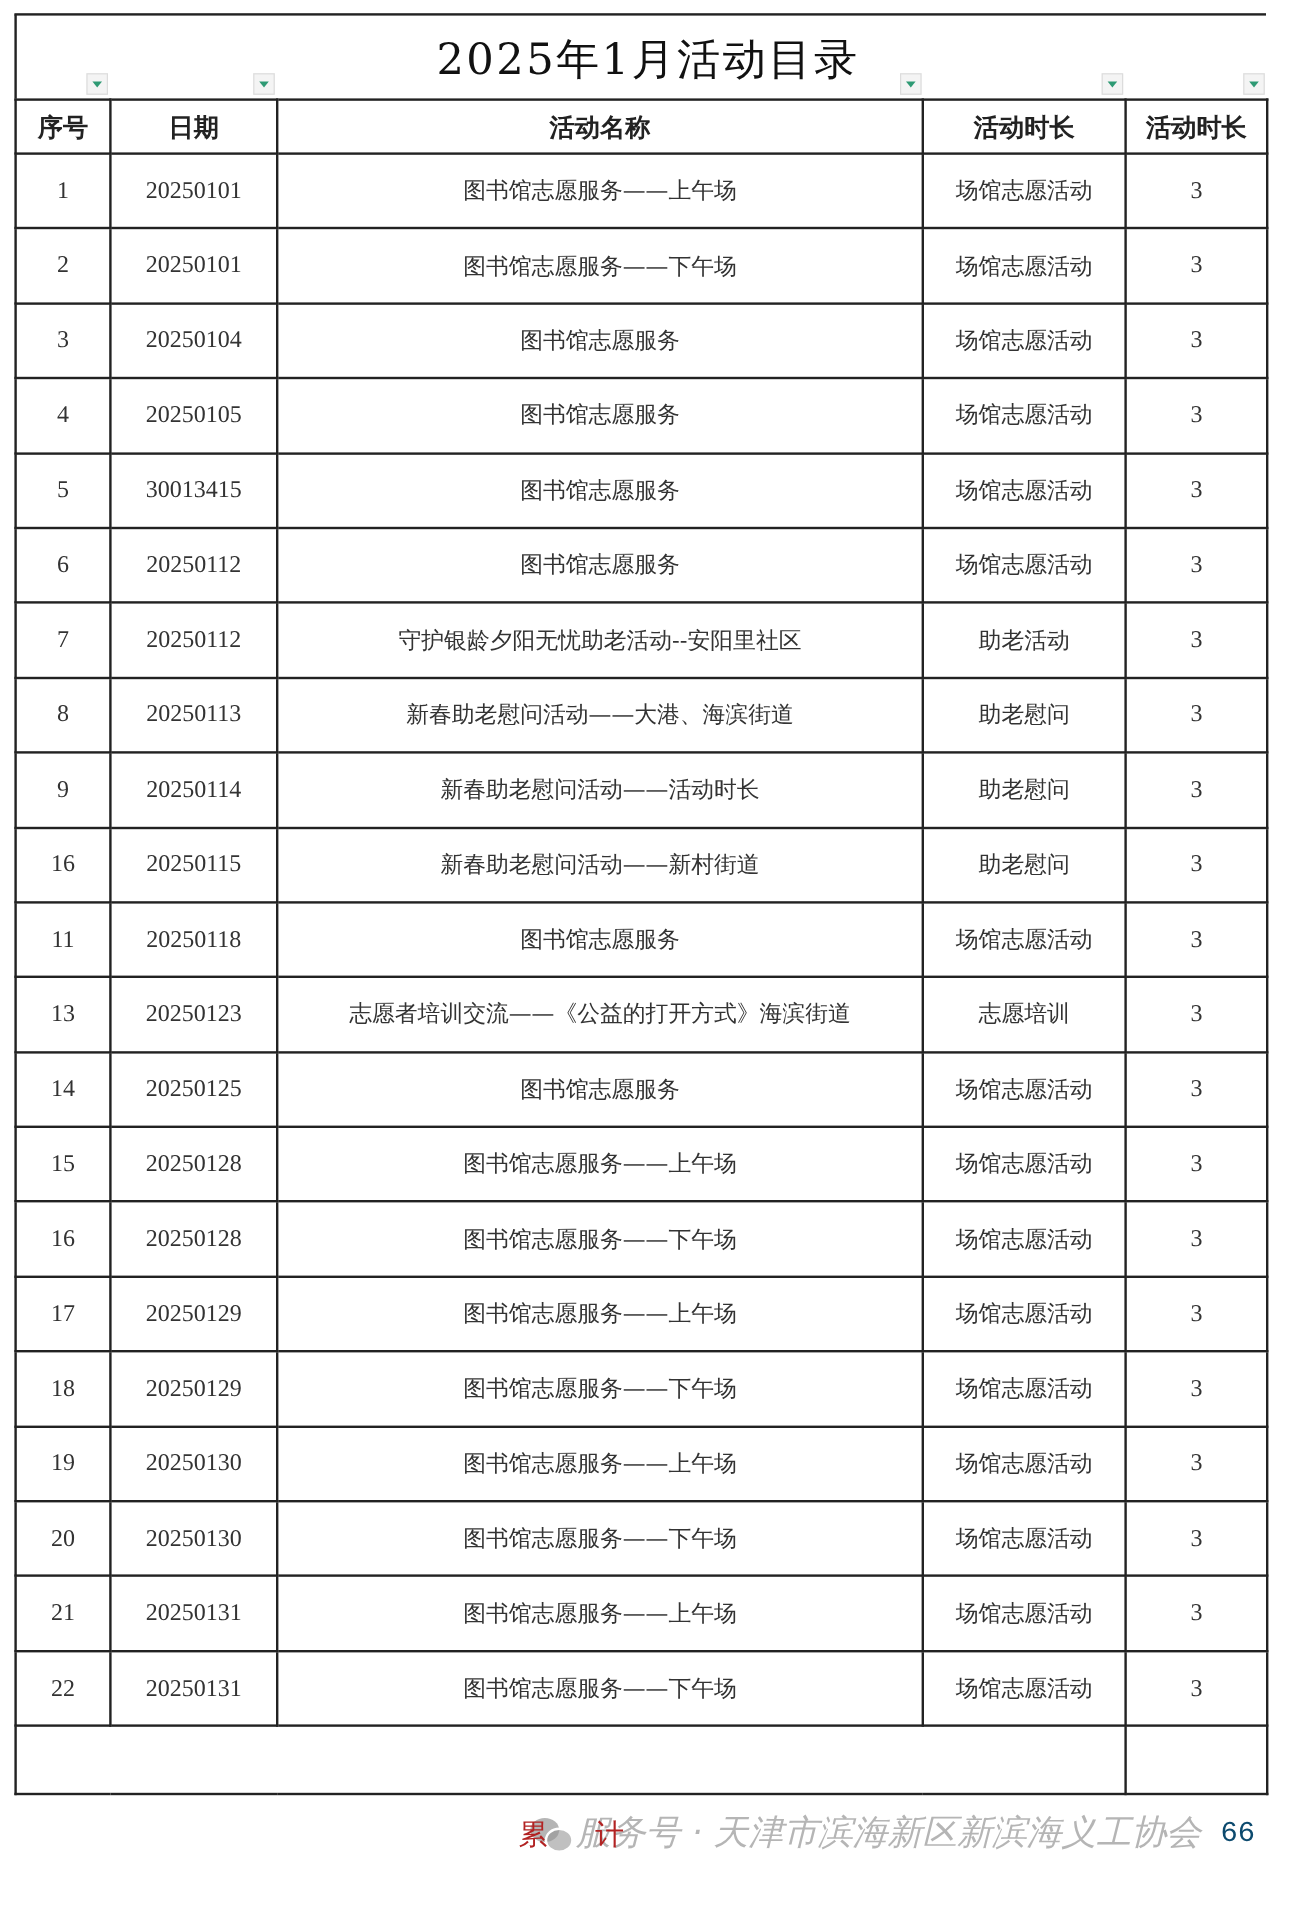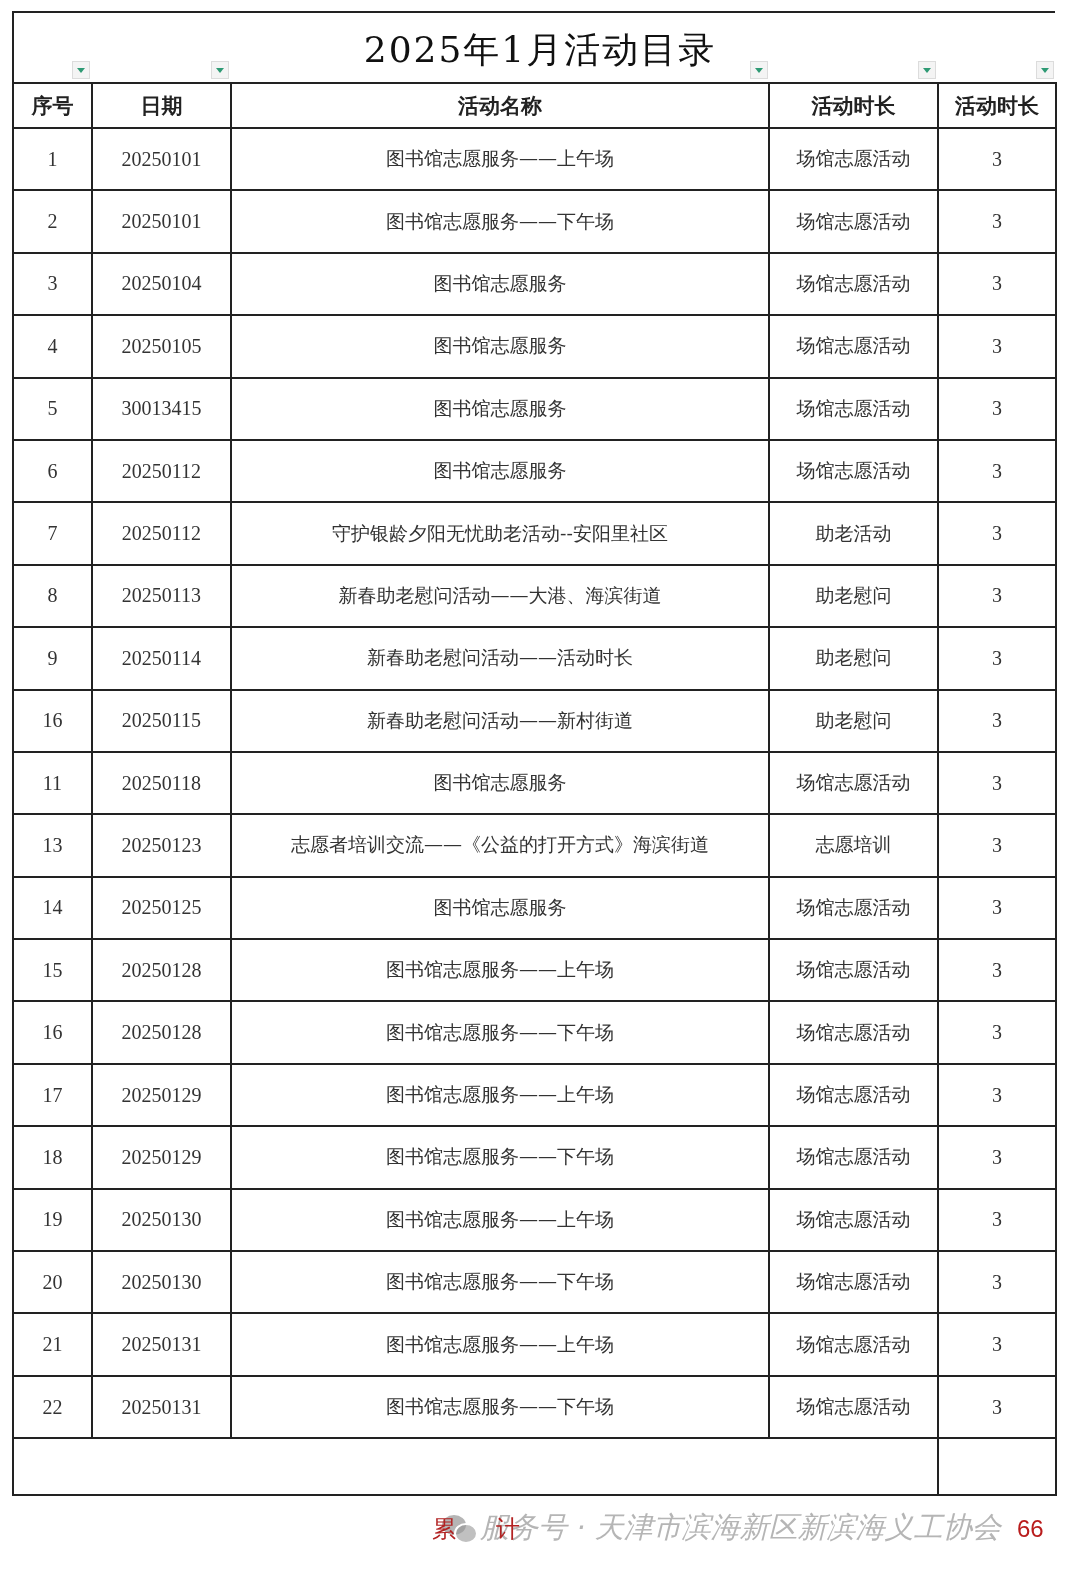--- a/index.html
+++ b/index.html
@@ -14,22 +14,22 @@
                 border: 1px solid #dcdcdc; box-sizing: border-box; cursor: pointer; }
   .filter-btn::after { content: ""; position: absolute; left: 4px; top: 6px; border-left: 4px solid transparent;
                        border-right: 4px solid transparent; border-top: 5px solid #2e9a74; }
   table { border-collapse: collapse; width: 1043px; table-layout: fixed; }
   td, th { border: 2px solid #222; text-align: center; padding: 0; }
   th { height: 43px; font-size: 21px; font-weight: bold; color: #222; text-align: center; }
   td { height: 60.4px; font-size: 19px; color: #333; }
   td.idx, td.date, td.dur { font-family: "Liberation Serif", "DejaVu Serif", serif; font-size: 20px; }
   tr.total td { height: 55px; }
   .total-label { position: absolute; left: 432px; top: 1513px; font-size: 24px; color: #b22222; letter-spacing: 40px; text-align: center; }
-  .total-value { position: absolute; left: 1017px; top: 1515px; font-size: 24px; color: #b91c1c;
-                 font-family: Liberation Sans, sans-serif; }
+  .total-value { position: absolute; left: 1017px; top: 1515px; font-size: 24px; color: #0c4a6e;
+                 font-family: Liberation Mono, monospace; }
   .watermark { position: absolute; left: 442px; top: 1508px; font-size: 29px; color: rgba(120,120,120,0.55);
                font-family: "DejaVu Sans", sans-serif; white-space: nowrap; display: flex; align-items: center; gap: 6px; font-style: italic; }
   .wm-icon { width: 32px; height: 26px; position: relative; }
   .wm-icon::before { content: ""; position: absolute; left: 0; top: 0; width: 24px; height: 20px; border-radius: 50%;
                      background: rgba(120,120,120,0.55); }
   .wm-icon::after { content: ""; position: absolute; left: 12px; top: 8px; width: 20px; height: 17px; border-radius: 50%;
                     background: rgba(150,150,150,0.6); border: 2px solid #fff; }
 </style>
 </head>
 <body>

